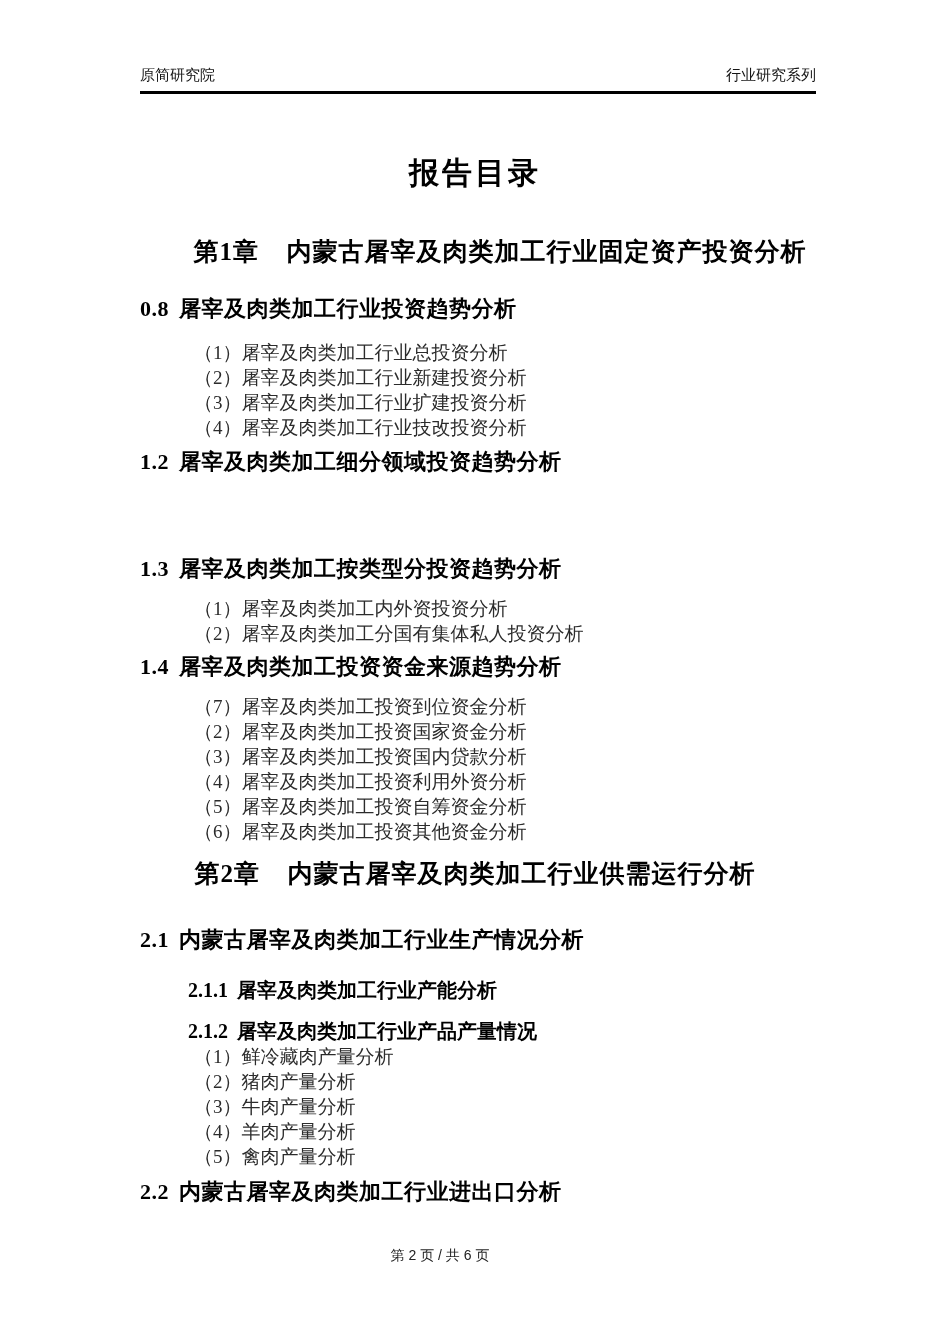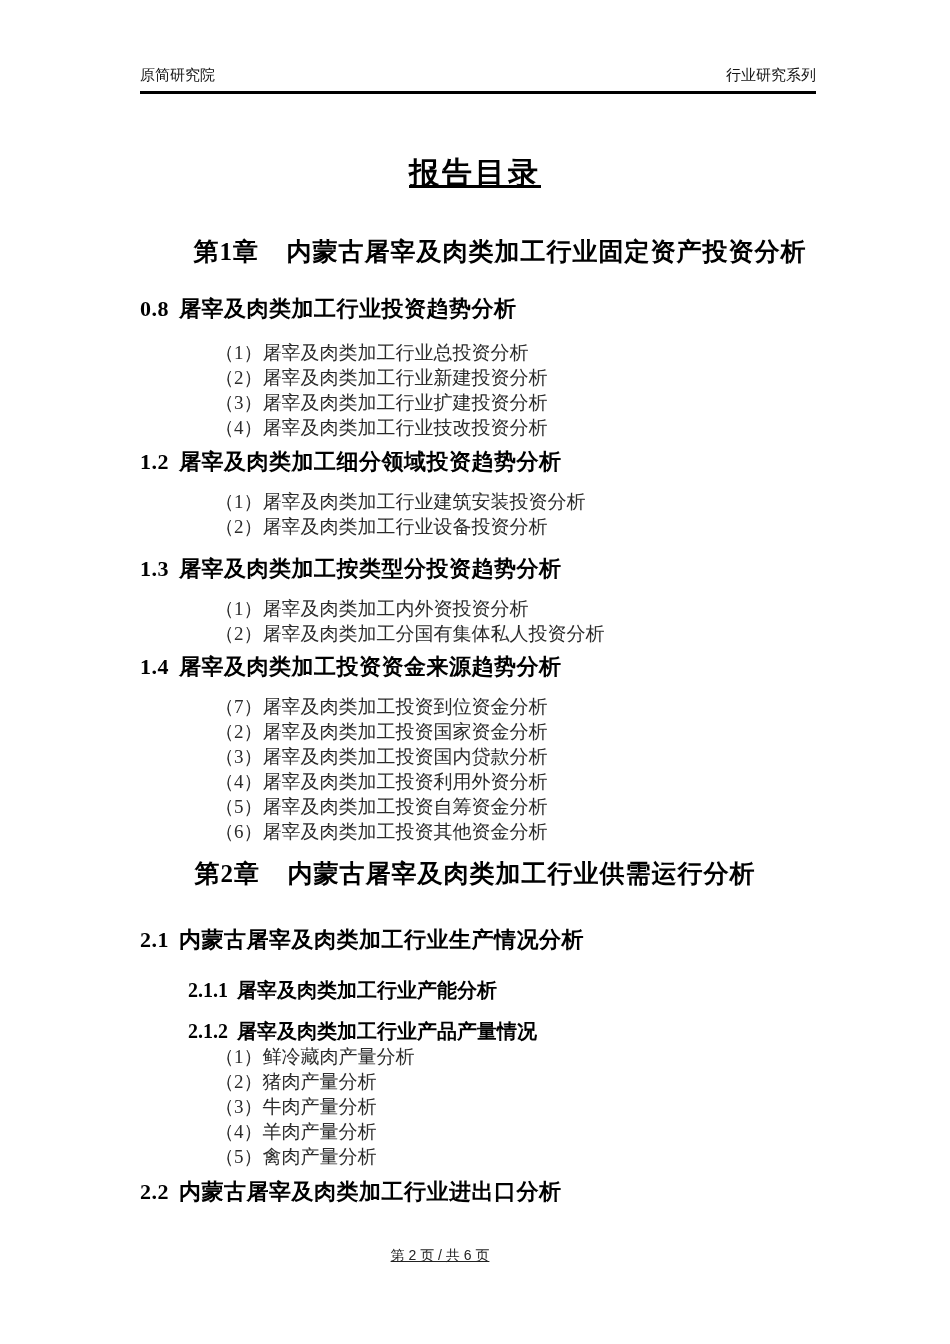--- a/index.html
+++ b/index.html
@@ -35,21 +35,20 @@
   .doc-title {
     position: absolute;
     top: 157px;
     left: 0;
     width: 950px;
     text-align: center;
     font-size: 30px;
     line-height: 32px;
     font-weight: 700;
     letter-spacing: 3px;
-    text-decoration: underline;
   }
 
   
   .chapter-heading {
     position: absolute;
     left: 0;
     width: 950px;
     text-align: center;
     font-size: 25px;
     line-height: 26px;
@@ -78,39 +77,38 @@
     font-size: 20px;
     line-height: 21px;
     font-weight: 700;
     white-space: nowrap;
   }
   .subsection-heading .subsection-title { margin-left: 0.45em; }
 
   
   .item-list {
     position: absolute;
-    left: 215px;
+    left: 194px;
     font-size: 19px;
     line-height: 25px;
     color: #2b2b2b;
     white-space: nowrap;
   }
 
   
   .page-footer {
     position: absolute;
     top: 1247px;
     left: 0;
     width: 880px;
     text-align: center;
     font-family: "Liberation Sans", "DejaVu Sans", sans-serif;
     font-size: 14px;
     line-height: 16px;
     color: #222;
-    text-decoration: underline;
   }
 
   
   .pos-ch1   { top: 239px; padding-left: 25px; }
   .pos-s11   { top: 298px; }
   .pos-i11   { top: 340px; }
   .pos-s12   { top: 451px; }
   .pos-i12   { top: 489px; }
   .pos-s13   { top: 558px; }
   .pos-i13   { top: 596px; }
@@ -145,24 +143,20 @@
   <div class="item-list pos-i11">
     <div>（1）屠宰及肉类加工行业总投资分析</div>
     <div>（2）屠宰及肉类加工行业新建投资分析</div>
     <div>（3）屠宰及肉类加工行业扩建投资分析</div>
     <div>（4）屠宰及肉类加工行业技改投资分析</div>
   </div>
 
   <div class="section-heading pos-s12">
     <span>1.2</span><span class="section-title">屠宰及肉类加工细分领域投资趋势分析</span>
   </div>
-  <div class="item-list pos-i12">
-    <div>（1）屠宰及肉类加工行业建筑安装投资分析</div>
-    <div>（2）屠宰及肉类加工行业设备投资分析</div>
-  </div>
 
   <div class="section-heading pos-s13">
     <span>1.3</span><span class="section-title">屠宰及肉类加工按类型分投资趋势分析</span>
   </div>
   <div class="item-list pos-i13">
     <div>（1）屠宰及肉类加工内外资投资分析</div>
     <div>（2）屠宰及肉类加工分国有集体私人投资分析</div>
   </div>
 
   <div class="section-heading pos-s14">

